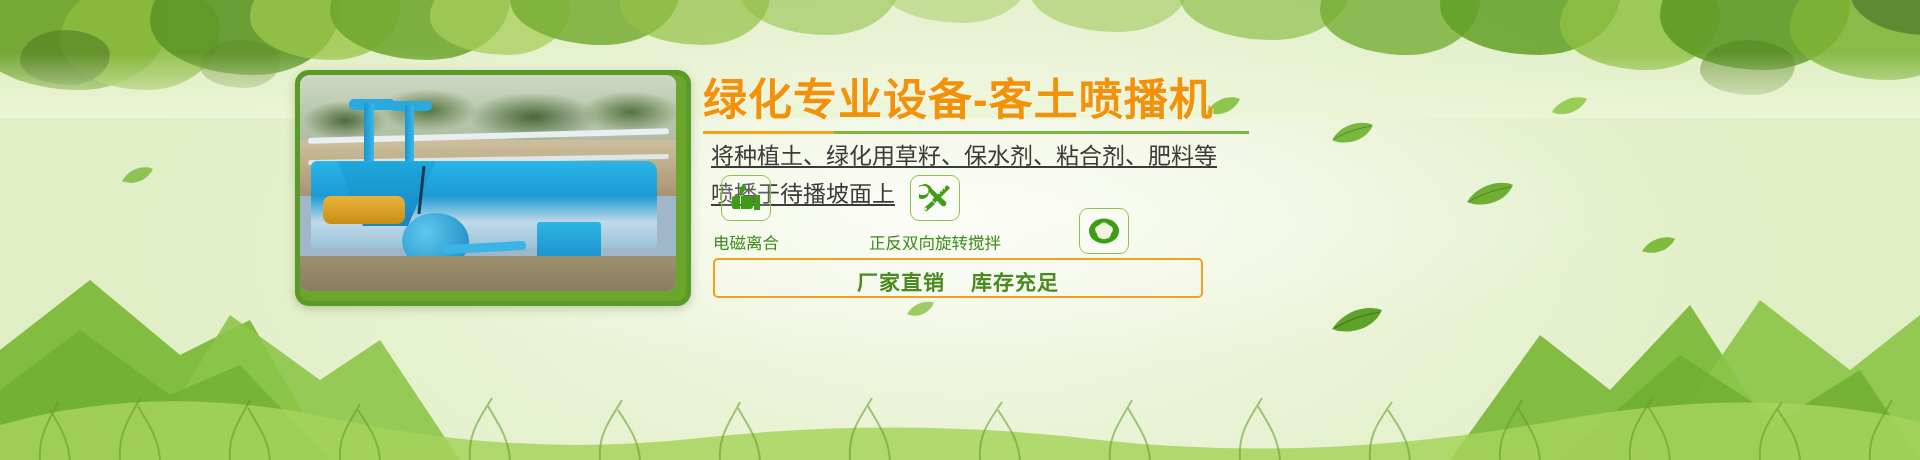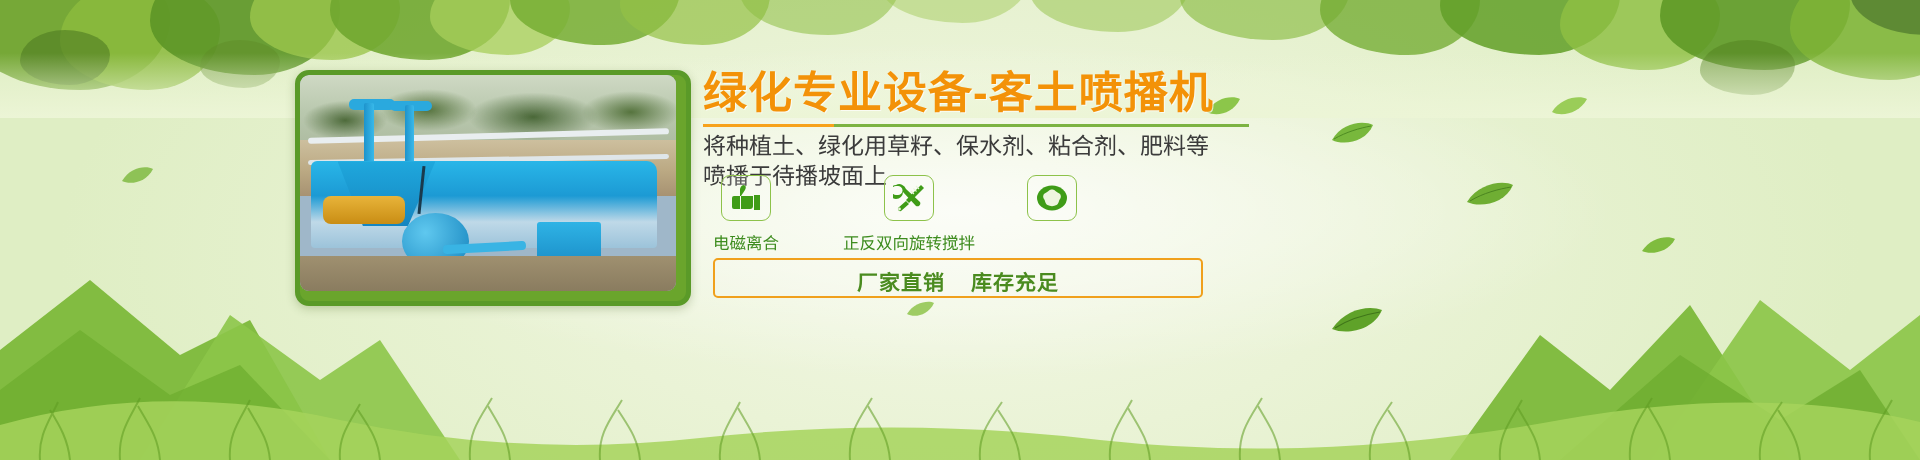--- a/index.html
+++ b/index.html
@@ -82,36 +82,36 @@
     background:radial-gradient(circle at 35% 35%,#5fc8ef,#1786bf);border-radius:50%;}
   .photo .pipe{position:absolute;left:38%;top:78%;width:22%;height:9px;
     background:#39b4e4;border-radius:4px;transform:rotate(-3deg);}
   .photo .box{position:absolute;left:63%;top:68%;width:17%;height:20%;
     background:linear-gradient(to bottom,#2fb3e5,#1a8ec8);border-radius:3px;}
   .photo .dirtfloor{position:absolute;left:0;bottom:0;width:100%;height:16%;
     background:linear-gradient(to bottom,#9f9070 0%,#8a7c5f 100%);}
   .photo .hose{position:absolute;left:32%;top:42%;width:3px;height:22%;background:#1a3a4d;
     transform:rotate(6deg);}
   
-  .content{position:absolute;left:703px;top:70px;width:620px;}
+  .content{position:absolute;left:703px;top:77px;width:620px;}
   .headline{
     font-size:44px;font-weight:bold;color:#f39208;letter-spacing:1px;
     line-height:1.05;margin:0;white-space:nowrap;
     text-shadow:1px 1px 0 rgba(255,255,255,.7);
   }
   .rule{
     width:546px;height:3px;margin:8px 0 5px 0;
     background:linear-gradient(to right,#f7a21b 0%,#f7a21b 24%,#7cb342 24%,#7cb342 100%);
   }
   .subline{
-    font-size:23px;color:#3b3b3b;line-height:1.28;margin:0;white-space:nowrap;
+    font-size:23px;color:#3b3b3b;line-height:1.28;margin:8px;white-space:nowrap;text-decoration:underline;
   }
   
   .features{position:absolute;left:703px;top:175px;width:620px;}
-  .feature-icons{display:flex;align-items:flex-start;}
+  .feature-icons{display:flex;align-items:flex-end;gap:26px;}
   .feat{display:flex;flex-direction:column;align-items:center;}
   .feat-box{
     width:48px;height:44px;border:1.5px solid #8dc24a;border-radius:9px;
     background:rgba(255,255,255,.18);
     display:flex;align-items:center;justify-content:center;
   }
   .feat-box svg{display:block;}
   .feat-label{
     margin-top:9px;font-size:16.5px;color:#3d8c1e;white-space:nowrap;
     text-align:center;

